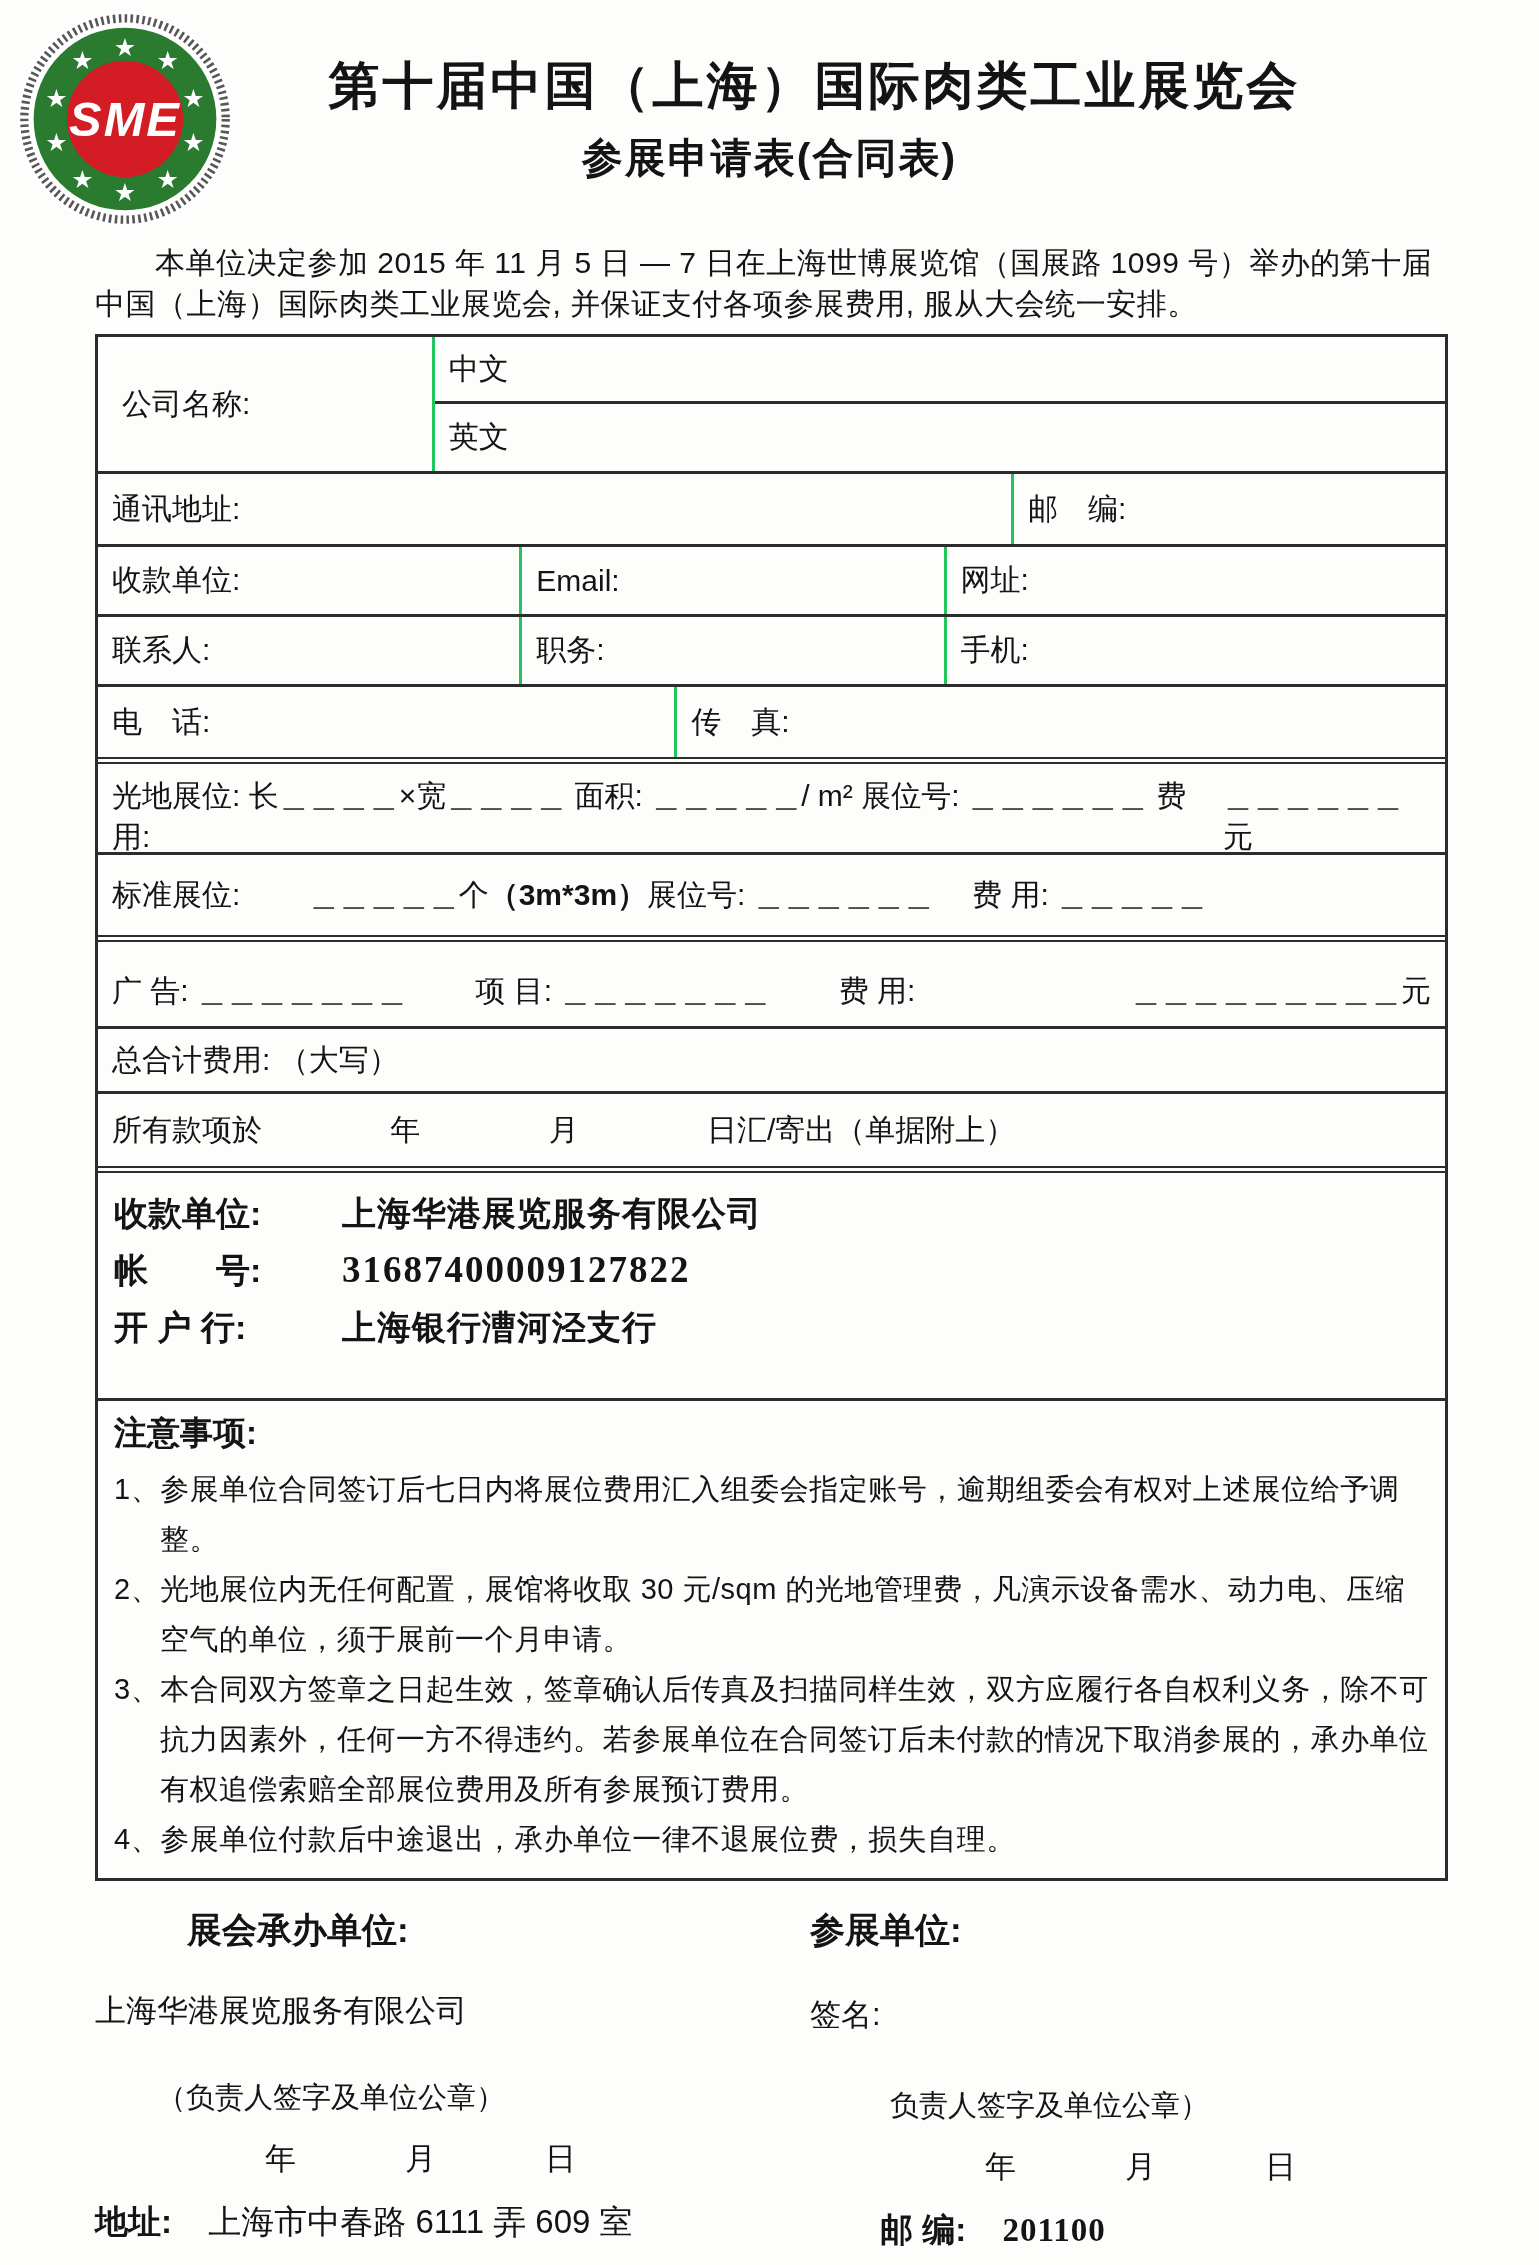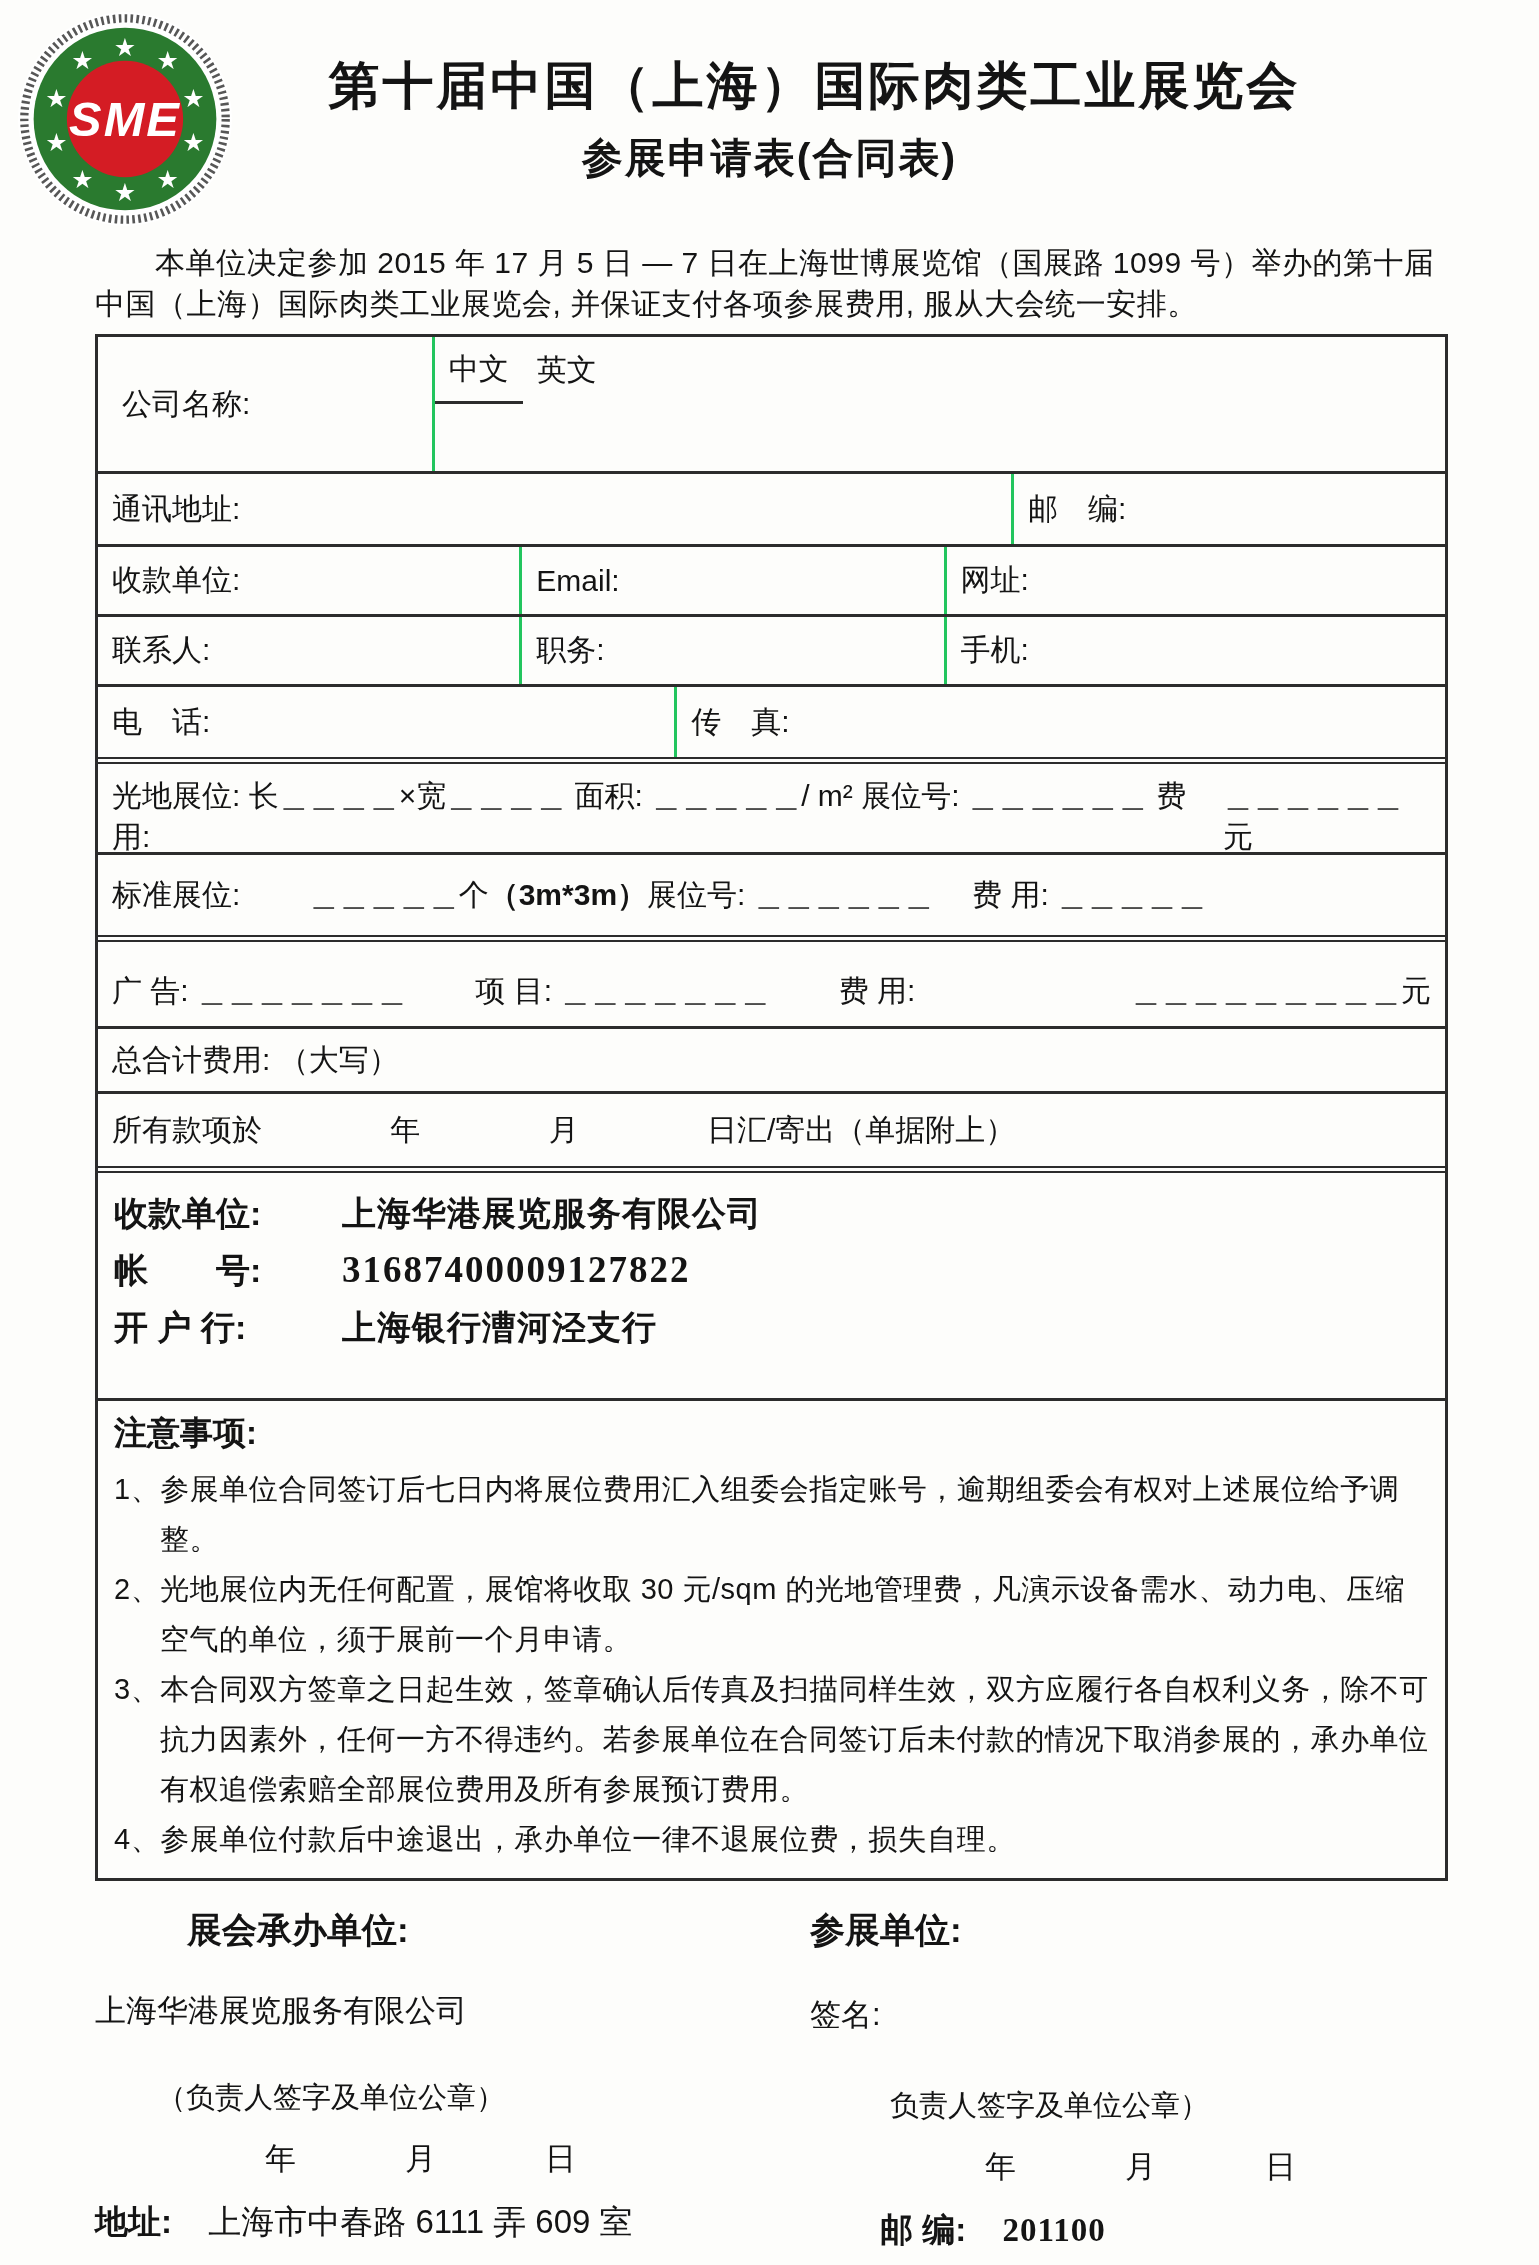--- a/index.html
+++ b/index.html
@@ -29,21 +29,21 @@
   
   .form { margin:10px 0 0 95px; width:1353px; border:3px solid #2c2c2c; box-sizing:border-box; }
   .row  { display:flex; border-top:3px solid #2c2c2c; box-sizing:border-box; }
   .row.first { border-top:none; }
   .row.sep { border-top:7px double #2c2c2c; }
   .cell { display:flex; align-items:center; padding:0 14px; box-sizing:border-box; font-size:30px; }
   .rb   { border-right:3px solid #22c55e; }
   .h67 { height:67px; } .h70 { height:70px; } .h78 { height:70px;margin-top:18px; }
   .h80 { height:80px; } .h84 { height:84px; } .h62 { height:62px; } .h72 { height:72px; }
   .company-left { width:25%; padding-left:24px; }
-  .company-right { flex:1; display:flex; }
+  .company-right { flex:1; display:flex; flex-direction:column; }
   .company-right .sub { border-bottom:none; }
   .company-right .sub.top { border-bottom:3px solid #2c2c2c; }
   .w68 { width:68%; } .w32 { width:32%; }
   .w315 { width:31.5%; } .w37 { width:37%; }
   .w43 { width:43%; } .w57 { width:57%; }
   .full { width:100%; }
   .spread { justify-content:space-between; }
   .low { align-items:flex-end; padding-bottom:14px; }
   .boldseg { font-weight:bold; }
   
@@ -101,21 +101,21 @@
         <text x="39" y="93">★</text>
           <text x="64" y="57">★</text>
       </g>
       <text x="105" y="121" text-anchor="middle" fill="#ffffff" font-size="47" font-weight="900" font-style="italic" letter-spacing="2" font-family="Liberation Sans, sans-serif">SME</text>
     </svg>
   </div>
 
   <div class="doc-title">第十届中国（上海）国际肉类工业展览会</div>
   <div class="doc-subtitle">参展申请表(合同表)</div>
 
-  <div class="intro">本单位决定参加 2015 年 17 月 5 日 — 7 日在上海世博展览馆（国展路 1099 号）举办的第十届中国（上海）国际肉类工业展览会, 并保证支付各项参展费用, 服从大会统一安排。</div>
+  <div class="intro">本单位决定参加 2015 年 11 月 5 日 — 7 日在上海世博展览馆（国展路 1099 号）举办的第十届中国（上海）国际肉类工业展览会, 并保证支付各项参展费用, 服从大会统一安排。</div>
 
   <div class="form">
 
     <div class="row first">
       <div class="cell rb company-left h67" style="height:134px">
         <span>公司名称:</span>
       </div>
       <div class="company-right">
         <div class="cell sub top h67">
           <span>中文</span>

